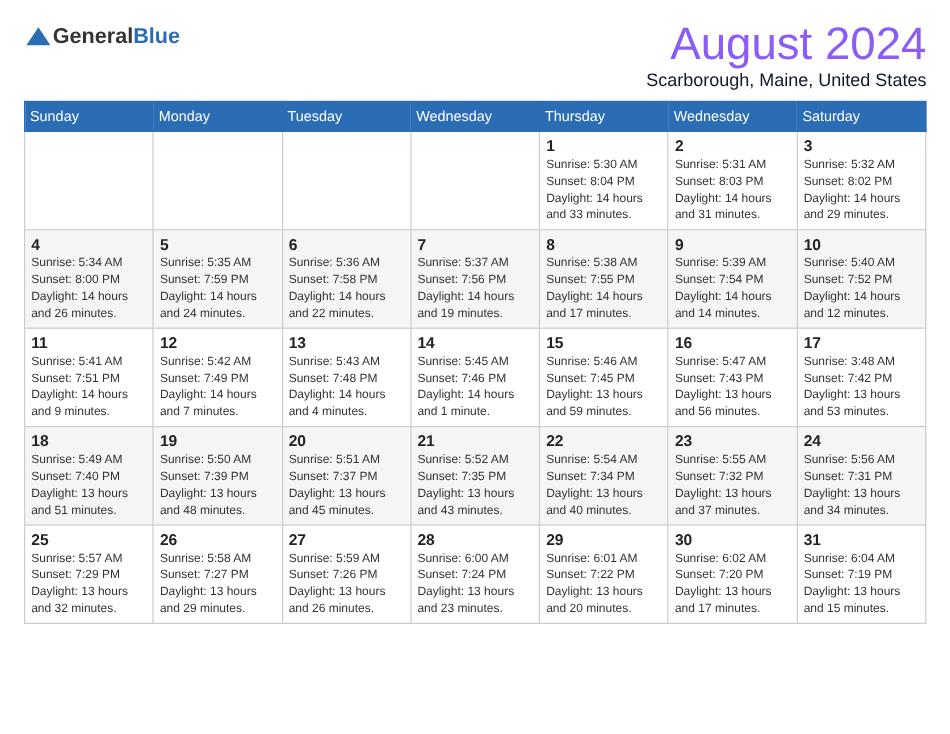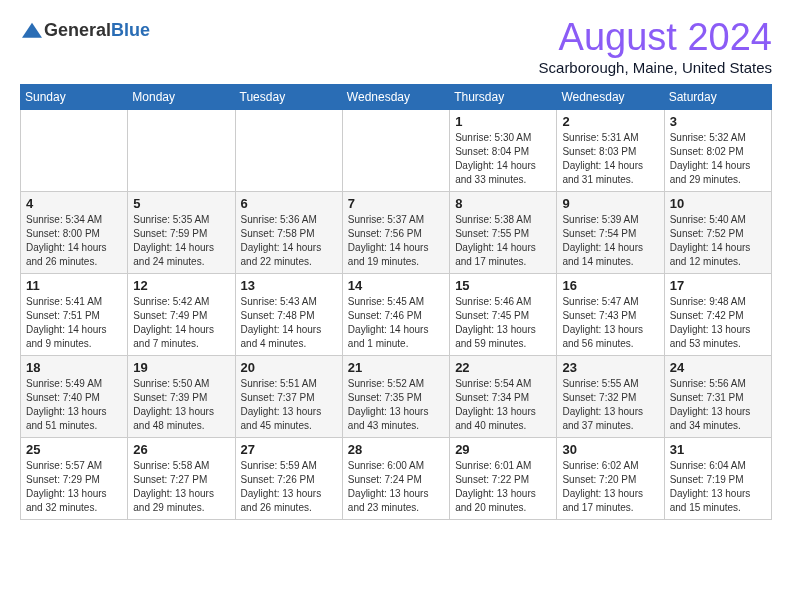--- a/index.html
+++ b/index.html
@@ -231,21 +231,21 @@
         </td>
         <td>
           <span class="day-number">16</span>
           <div class="day-info">Sunrise: 5:47 AM
 Sunset: 7:43 PM
 Daylight: 13 hours
 and 56 minutes.</div>
         </td>
         <td>
           <span class="day-number">17</span>
-          <div class="day-info">Sunrise: 9:48 AM
+          <div class="day-info">Sunrise: 3:48 AM
 Sunset: 7:42 PM
 Daylight: 13 hours
 and 53 minutes.</div>
         </td>
       </tr>
       <tr>
         <td>
           <span class="day-number">18</span>
           <div class="day-info">Sunrise: 5:49 AM
 Sunset: 7:40 PM

